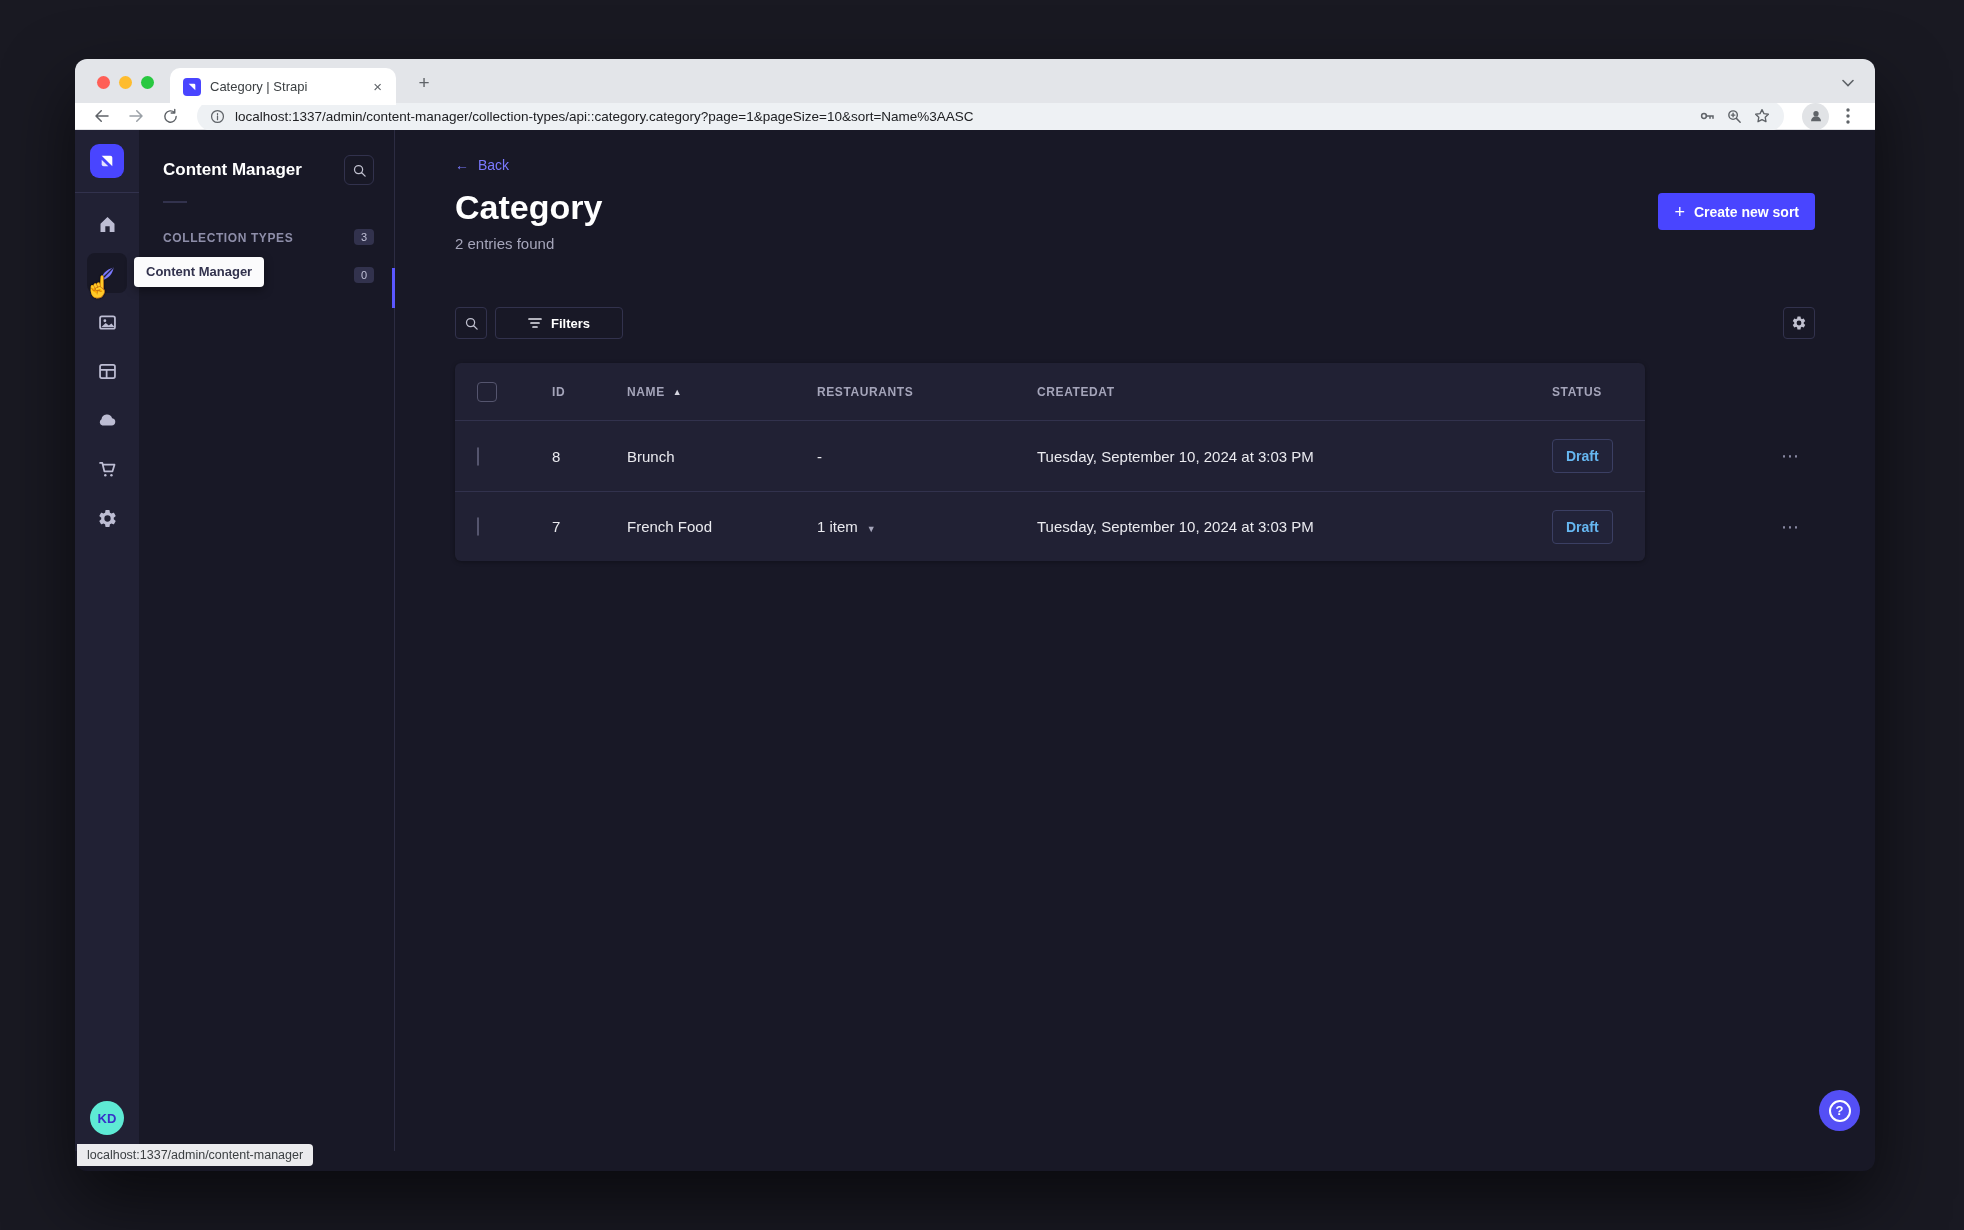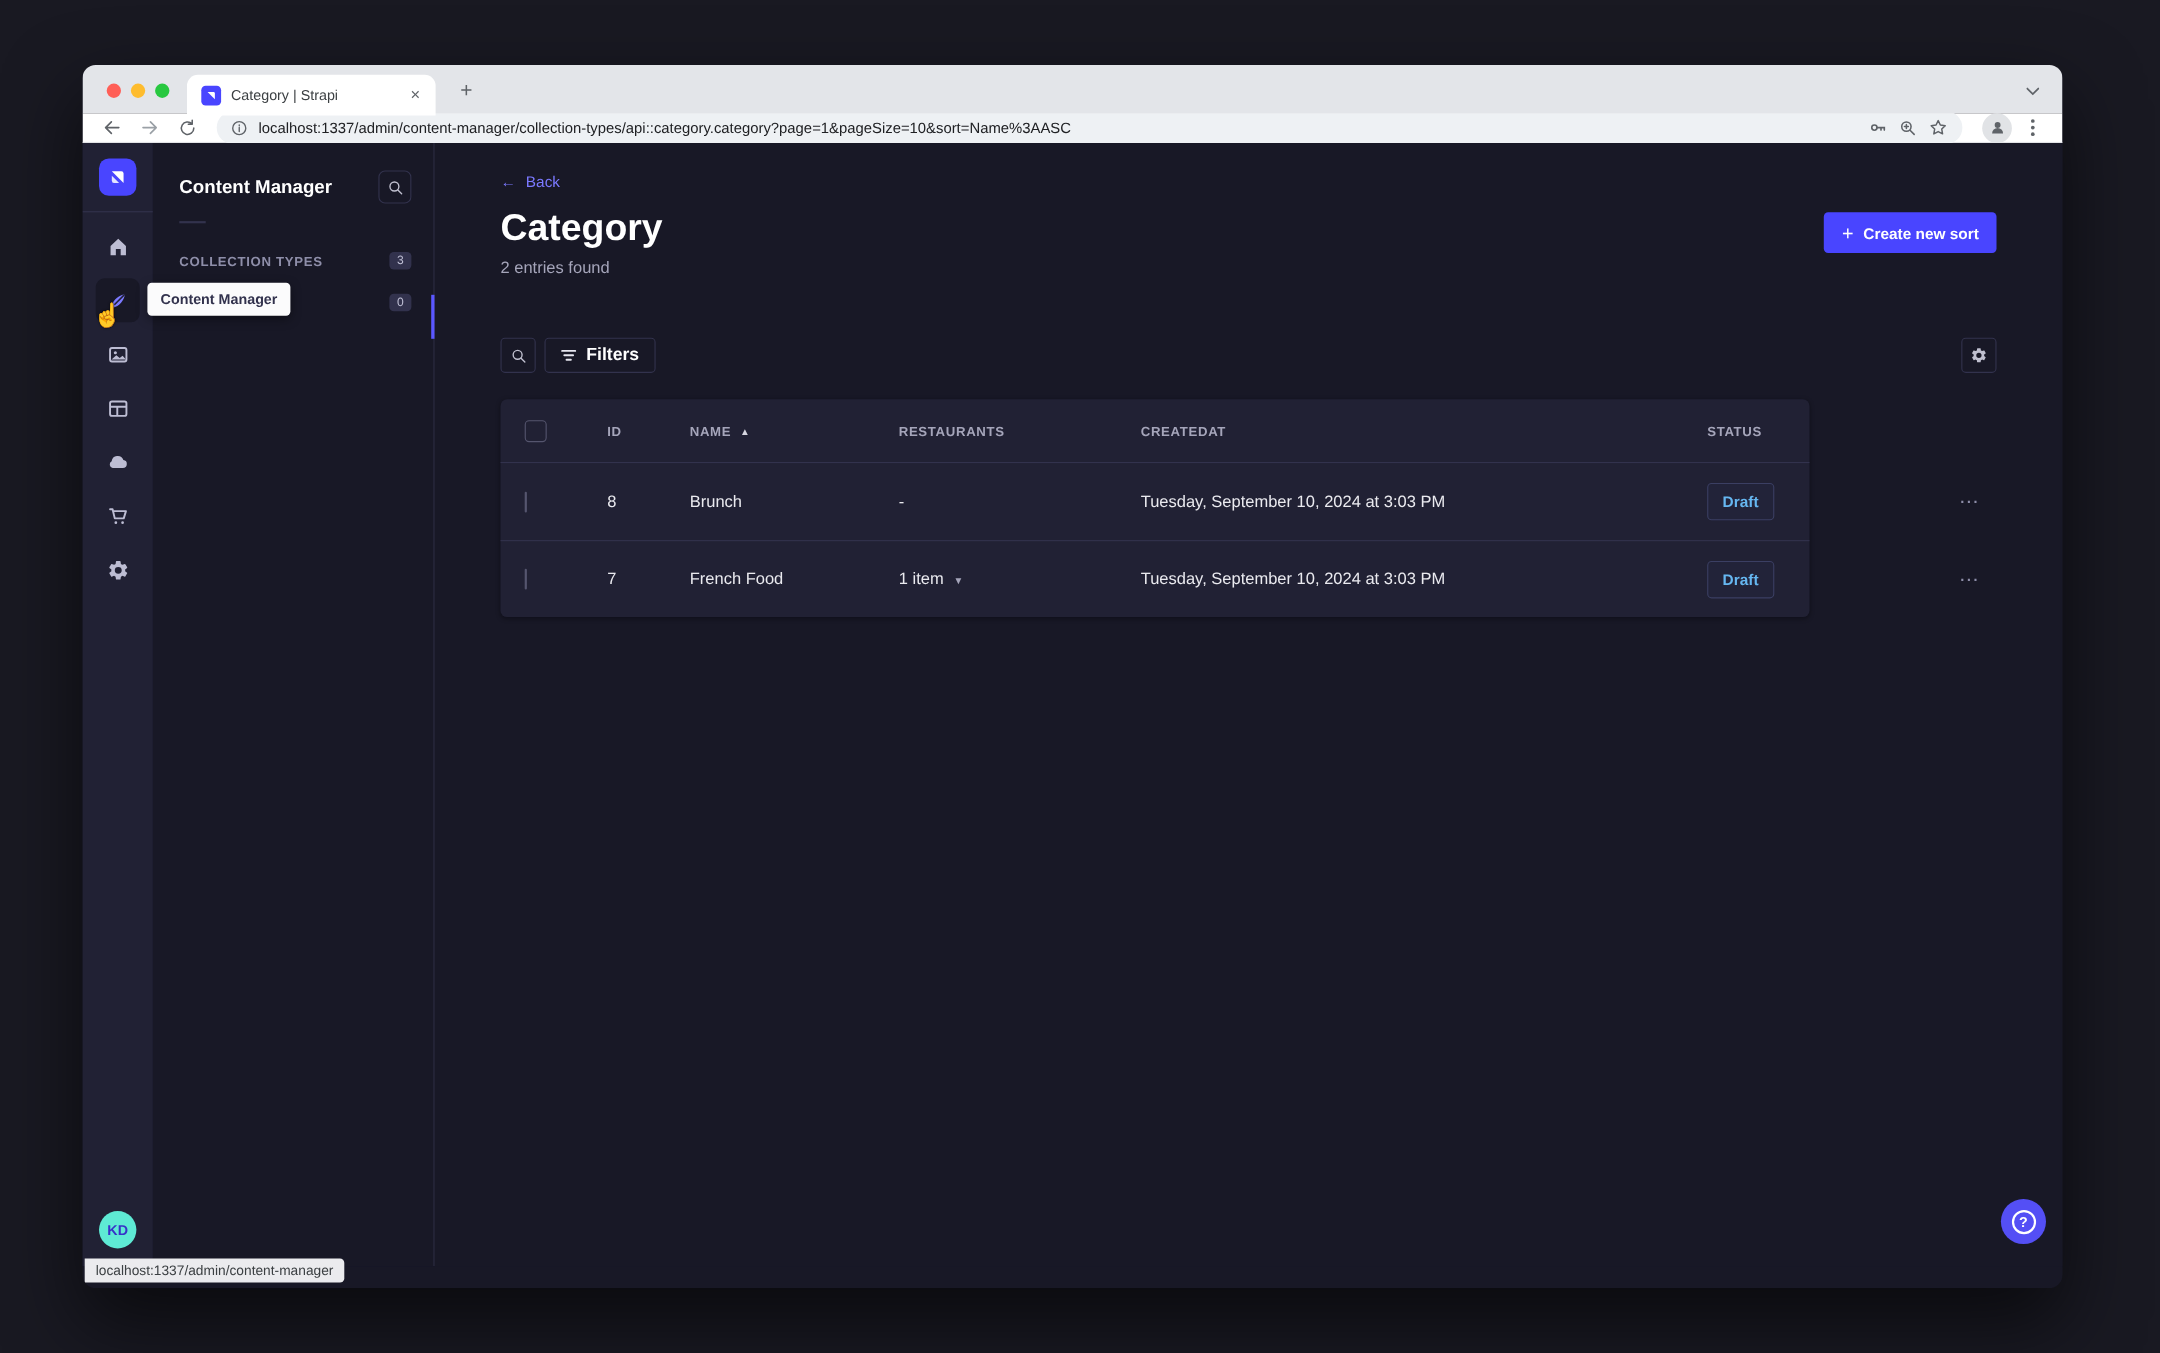--- a/index.html
+++ b/index.html
@@ -74,21 +74,21 @@
   .page-subtitle { position:absolute; left:60px; top:105px; font-size:15px; color:#a5a5ba; }
   .create-btn { position:absolute; right:60px; top:63px; height:37px; background:#4945ff; border:none;
     border-radius:4px; color:#ffffff; font-size:14px; font-weight:bold; padding:0 16px;
     display:flex; align-items:center; gap:9px; }
   .plus-glyph { font-size:18px; font-weight:normal; line-height:1; }
 
   .filters-row { position:absolute; left:60px; top:177px; display:flex; gap:8px; }
   .sq-btn32 { width:32px; height:32px; border:1px solid #32324d; border-radius:4px; background:transparent;
     display:flex; align-items:center; justify-content:center; color:#c0c0cf; }
   .filters-btn { height:32px; border:1px solid #32324d; border-radius:4px; background:transparent;
-    color:#ffffff; font-size:16px; font-weight:bold; padding:0 14px; display:flex; align-items:center; gap:9px; }
+    color:#ffffff; font-size:13px; font-weight:bold; padding:0 32px; display:flex; align-items:center; gap:9px; }
   .view-settings { position:absolute; right:60px; top:177px; }
 
   .table-card { position:absolute; left:60px; top:233px; width:1190px; background:#212134;
     border-radius:6px; box-shadow:0 1px 4px rgba(3,3,5,.35); }
   .trow { display:grid; grid-template-columns:75px 75px 190px 220px 515px 215px 1fr; align-items:center; }
   .trow.head { height:58px; border-bottom:1px solid #32324d; }
   .trow.body-row { height:70px; }
   .trow.body-row + .trow.body-row { border-top:1px solid #32324d; }
   .cell { padding-left:22px; font-size:15px; color:#eaeaef; white-space:nowrap; }
   .hcell { padding-left:22px; font-size:12px; letter-spacing:.6px; color:#a5a5ba; font-weight:bold;

